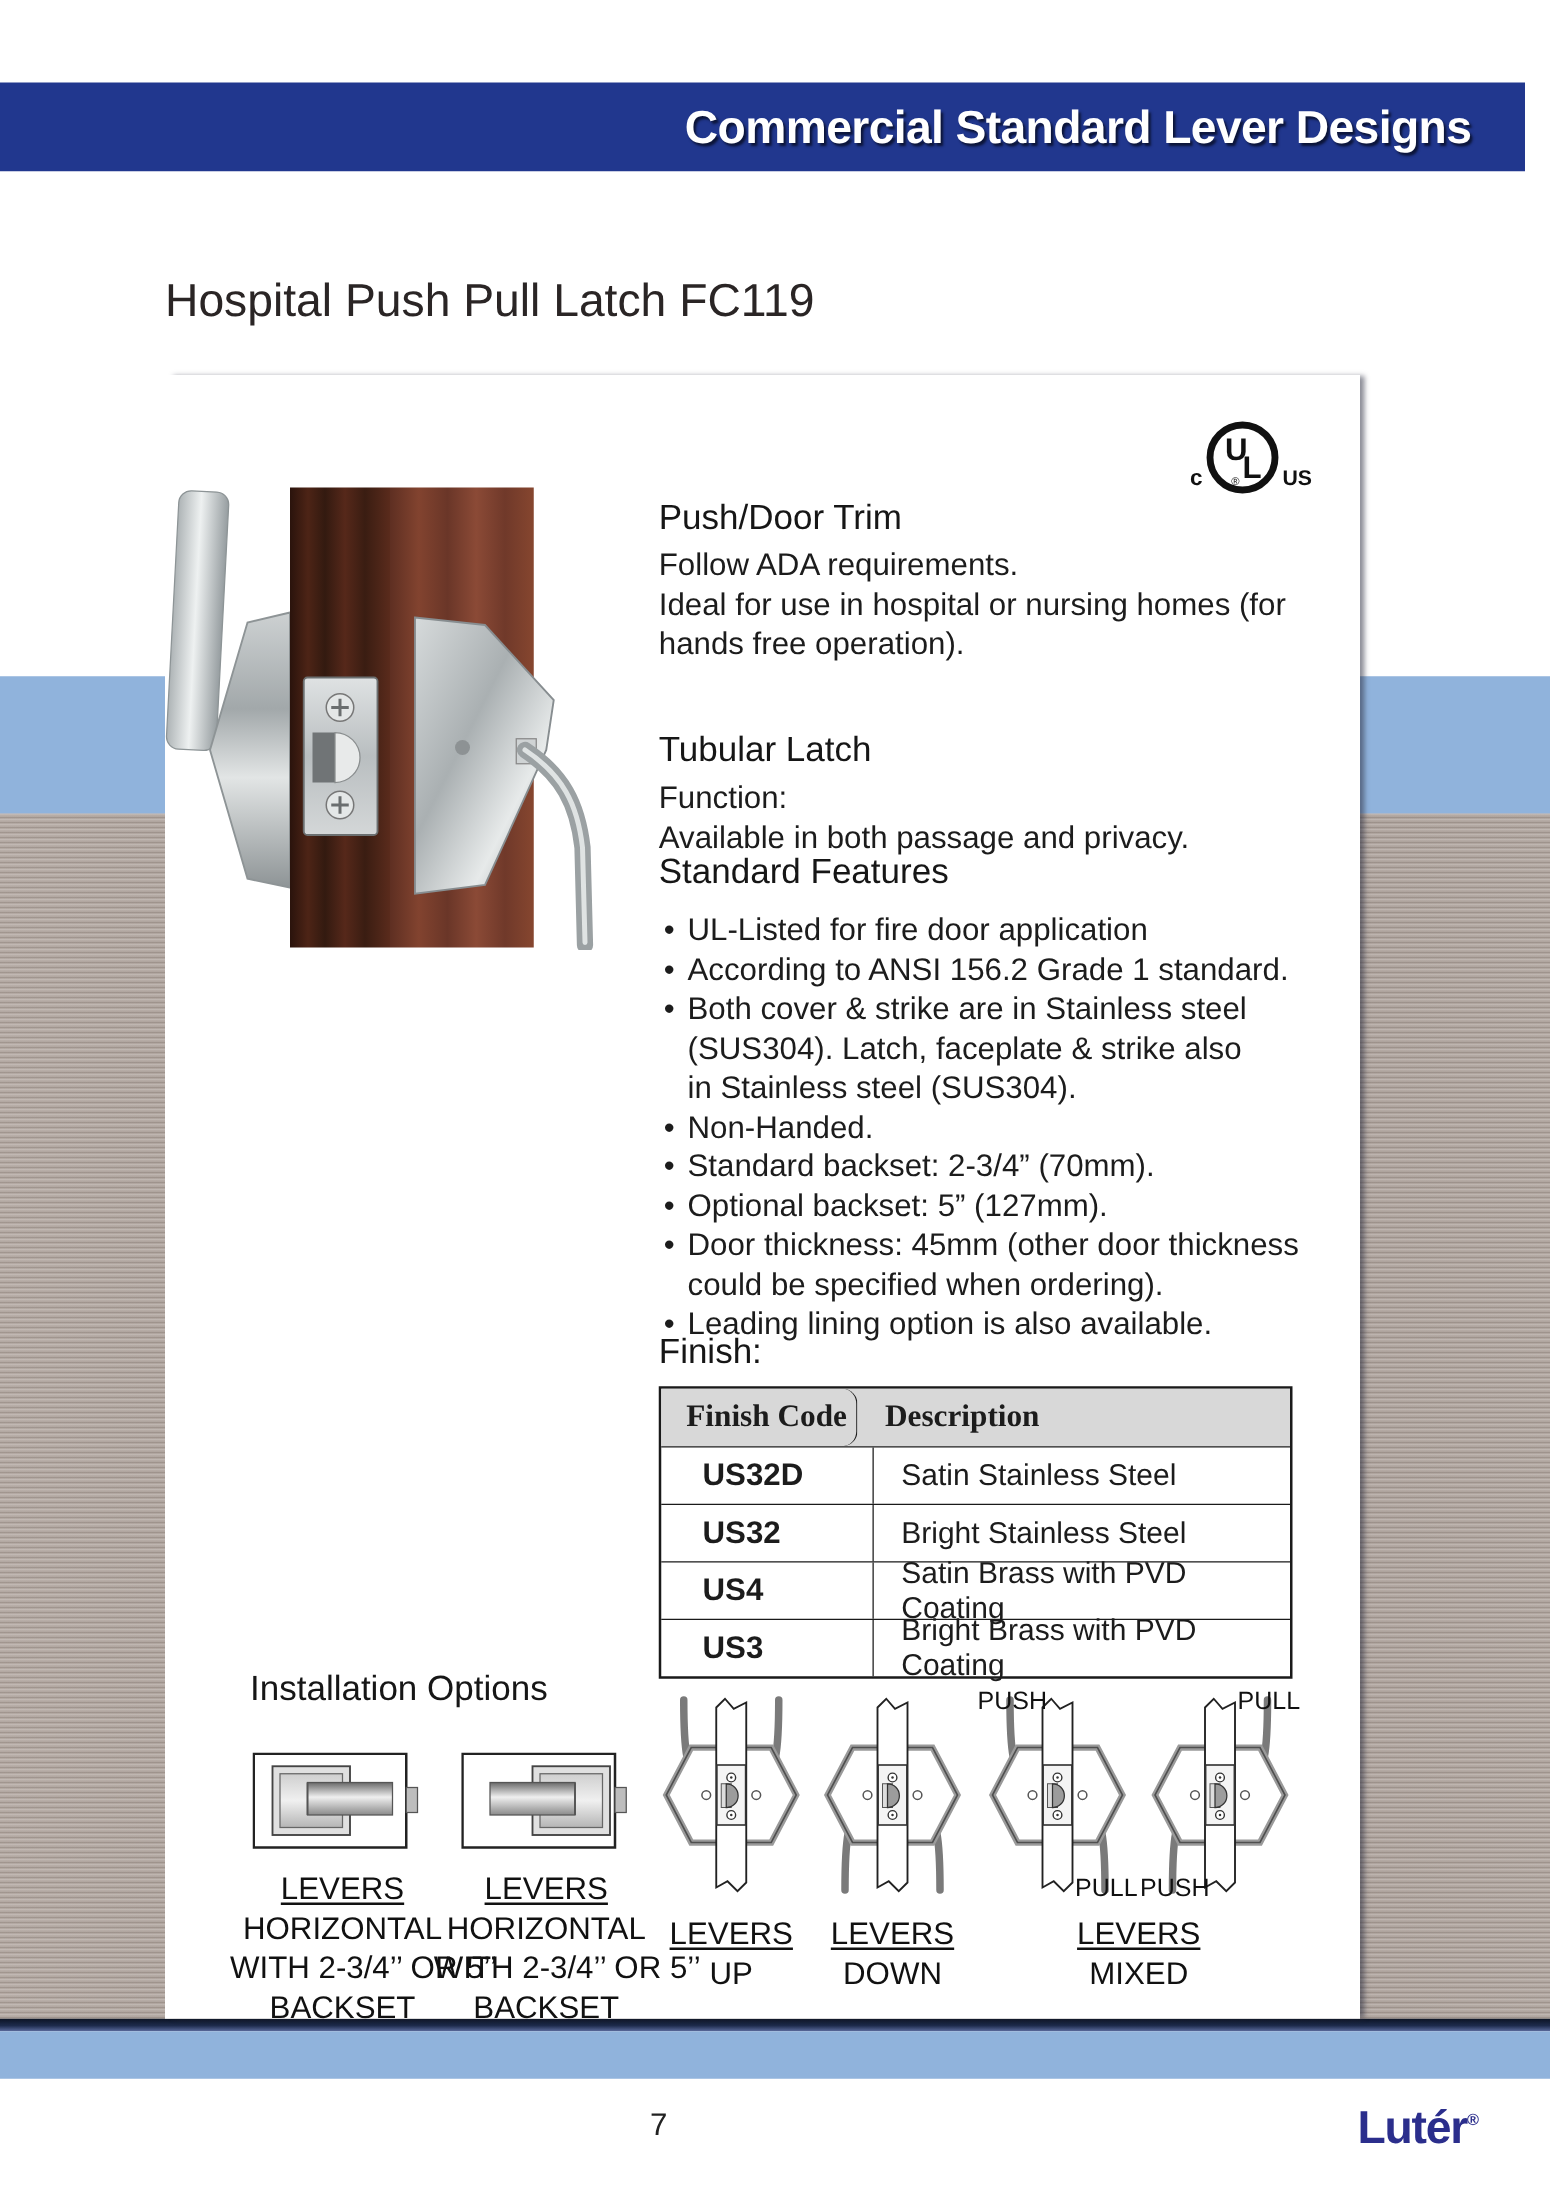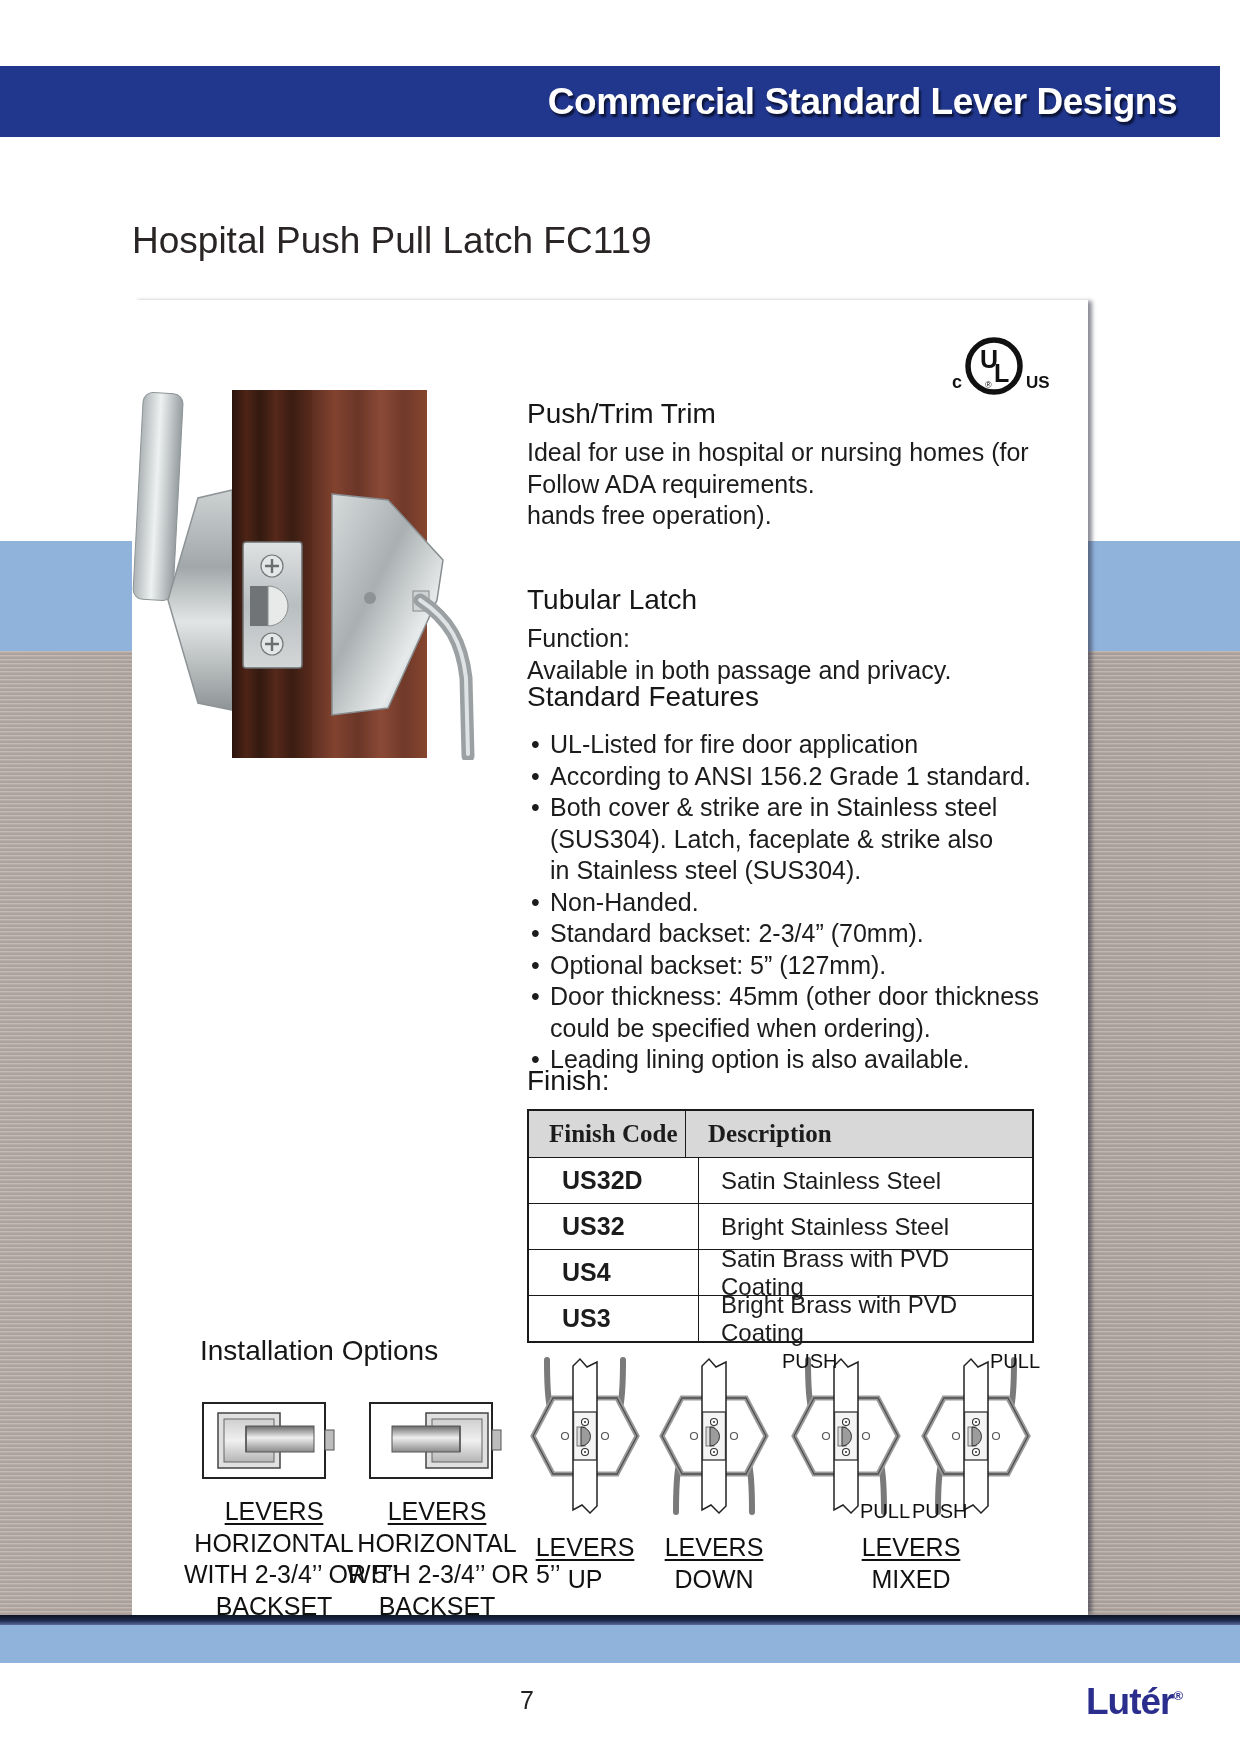--- a/index.html
+++ b/index.html
@@ -28,21 +28,21 @@
   .tline{font-size:25px;line-height:31.5px;white-space:nowrap;}
   .fline{position:relative;font-size:25px;line-height:31.5px;padding-left:23px;white-space:nowrap;}
   .fline .b{position:absolute;left:4px;}
   .u{text-decoration:underline;text-underline-offset:3px;text-align:center;}
   
   #finish-table{position:absolute;left:527px;top:1109px;width:503px;border:2px solid #1a1a1a;z-index:2;background:#fff;}
   .frow{display:flex;height:45px;border-top:1.5px solid #1a1a1a;}
   .frow.head{height:46px;border-top:none;background:#d8d8d8;}
   .c1{width:157px;border-right:1.5px solid #1a1a1a;display:flex;align-items:center;padding-left:20px;box-sizing:border-box;}
   .c2{flex:1;display:flex;align-items:center;padding-left:22px;}
-  .frow.head .c1,.frow.head .c2{font-family:"Liberation Serif",serif;font-weight:bold;font-size:25px;}
+  .frow.head .c1,.frow.head .c2{font-family:"Liberation Serif",serif;font-weight:bold;font-size:25px;border-radius:12px;}
   .code{font-weight:bold;font-size:25px;margin-left:13px;}
   .desc{font-size:24px;}
   
   .cap{position:absolute;z-index:2;text-align:center;font-size:19.5px;line-height:25px;color:#111;}
   .pp{position:absolute;z-index:2;font-size:20px;color:#111;white-space:nowrap;}
   
   #page-num{left:520px;top:1686px;font-size:25px;color:#222;}
   #brand{left:1086px;top:1681px;white-space:nowrap;}
   #brand .n{font-size:37px;font-weight:bold;color:#2b2e8c;letter-spacing:-1px;}
   #brand .r{font-size:13px;font-weight:bold;color:#2b2e8c;vertical-align:14px;}
@@ -140,24 +140,24 @@
       <circle cx="58" cy="38" r="26" fill="none" stroke="#111" stroke-width="5.5"></circle>
       <text x="44" y="40" font-family="Liberation Sans, sans-serif" font-size="25" font-weight="bold" fill="#111">U</text>
       <text x="58" y="54" font-family="Liberation Sans, sans-serif" font-size="25" font-weight="bold" fill="#111">L</text>
       <text x="49" y="60" font-family="Liberation Sans, sans-serif" font-size="9" fill="#111">®</text>
       <text x="16" y="60" font-family="Liberation Sans, sans-serif" font-size="18" font-weight="bold" fill="#111">c</text>
       <text x="90" y="60" font-family="Liberation Sans, sans-serif" font-size="17" font-weight="bold" fill="#111">US</text>
     </svg>
   </div>
 
   <div class="abs" style="left:527px;top:397px">
-    <div class="sec-h">Push/Trim Trim</div>
+    <div class="sec-h">Push/Door Trim</div>
     <div>
+        <div class="tline">Follow ADA requirements.</div>
         <div class="tline">Ideal for use in hospital or nursing homes (for</div>
-        <div class="tline">Follow ADA requirements.</div>
         <div class="tline">hands free operation).</div>
       </div>
   </div>
 
   <div class="abs" style="left:527px;top:583px">
     <div class="sec-h">Tubular Latch</div>
     <div>
         <div class="tline">Function:</div>
         <div class="tline">Available in both passage and privacy.</div>
       </div>

